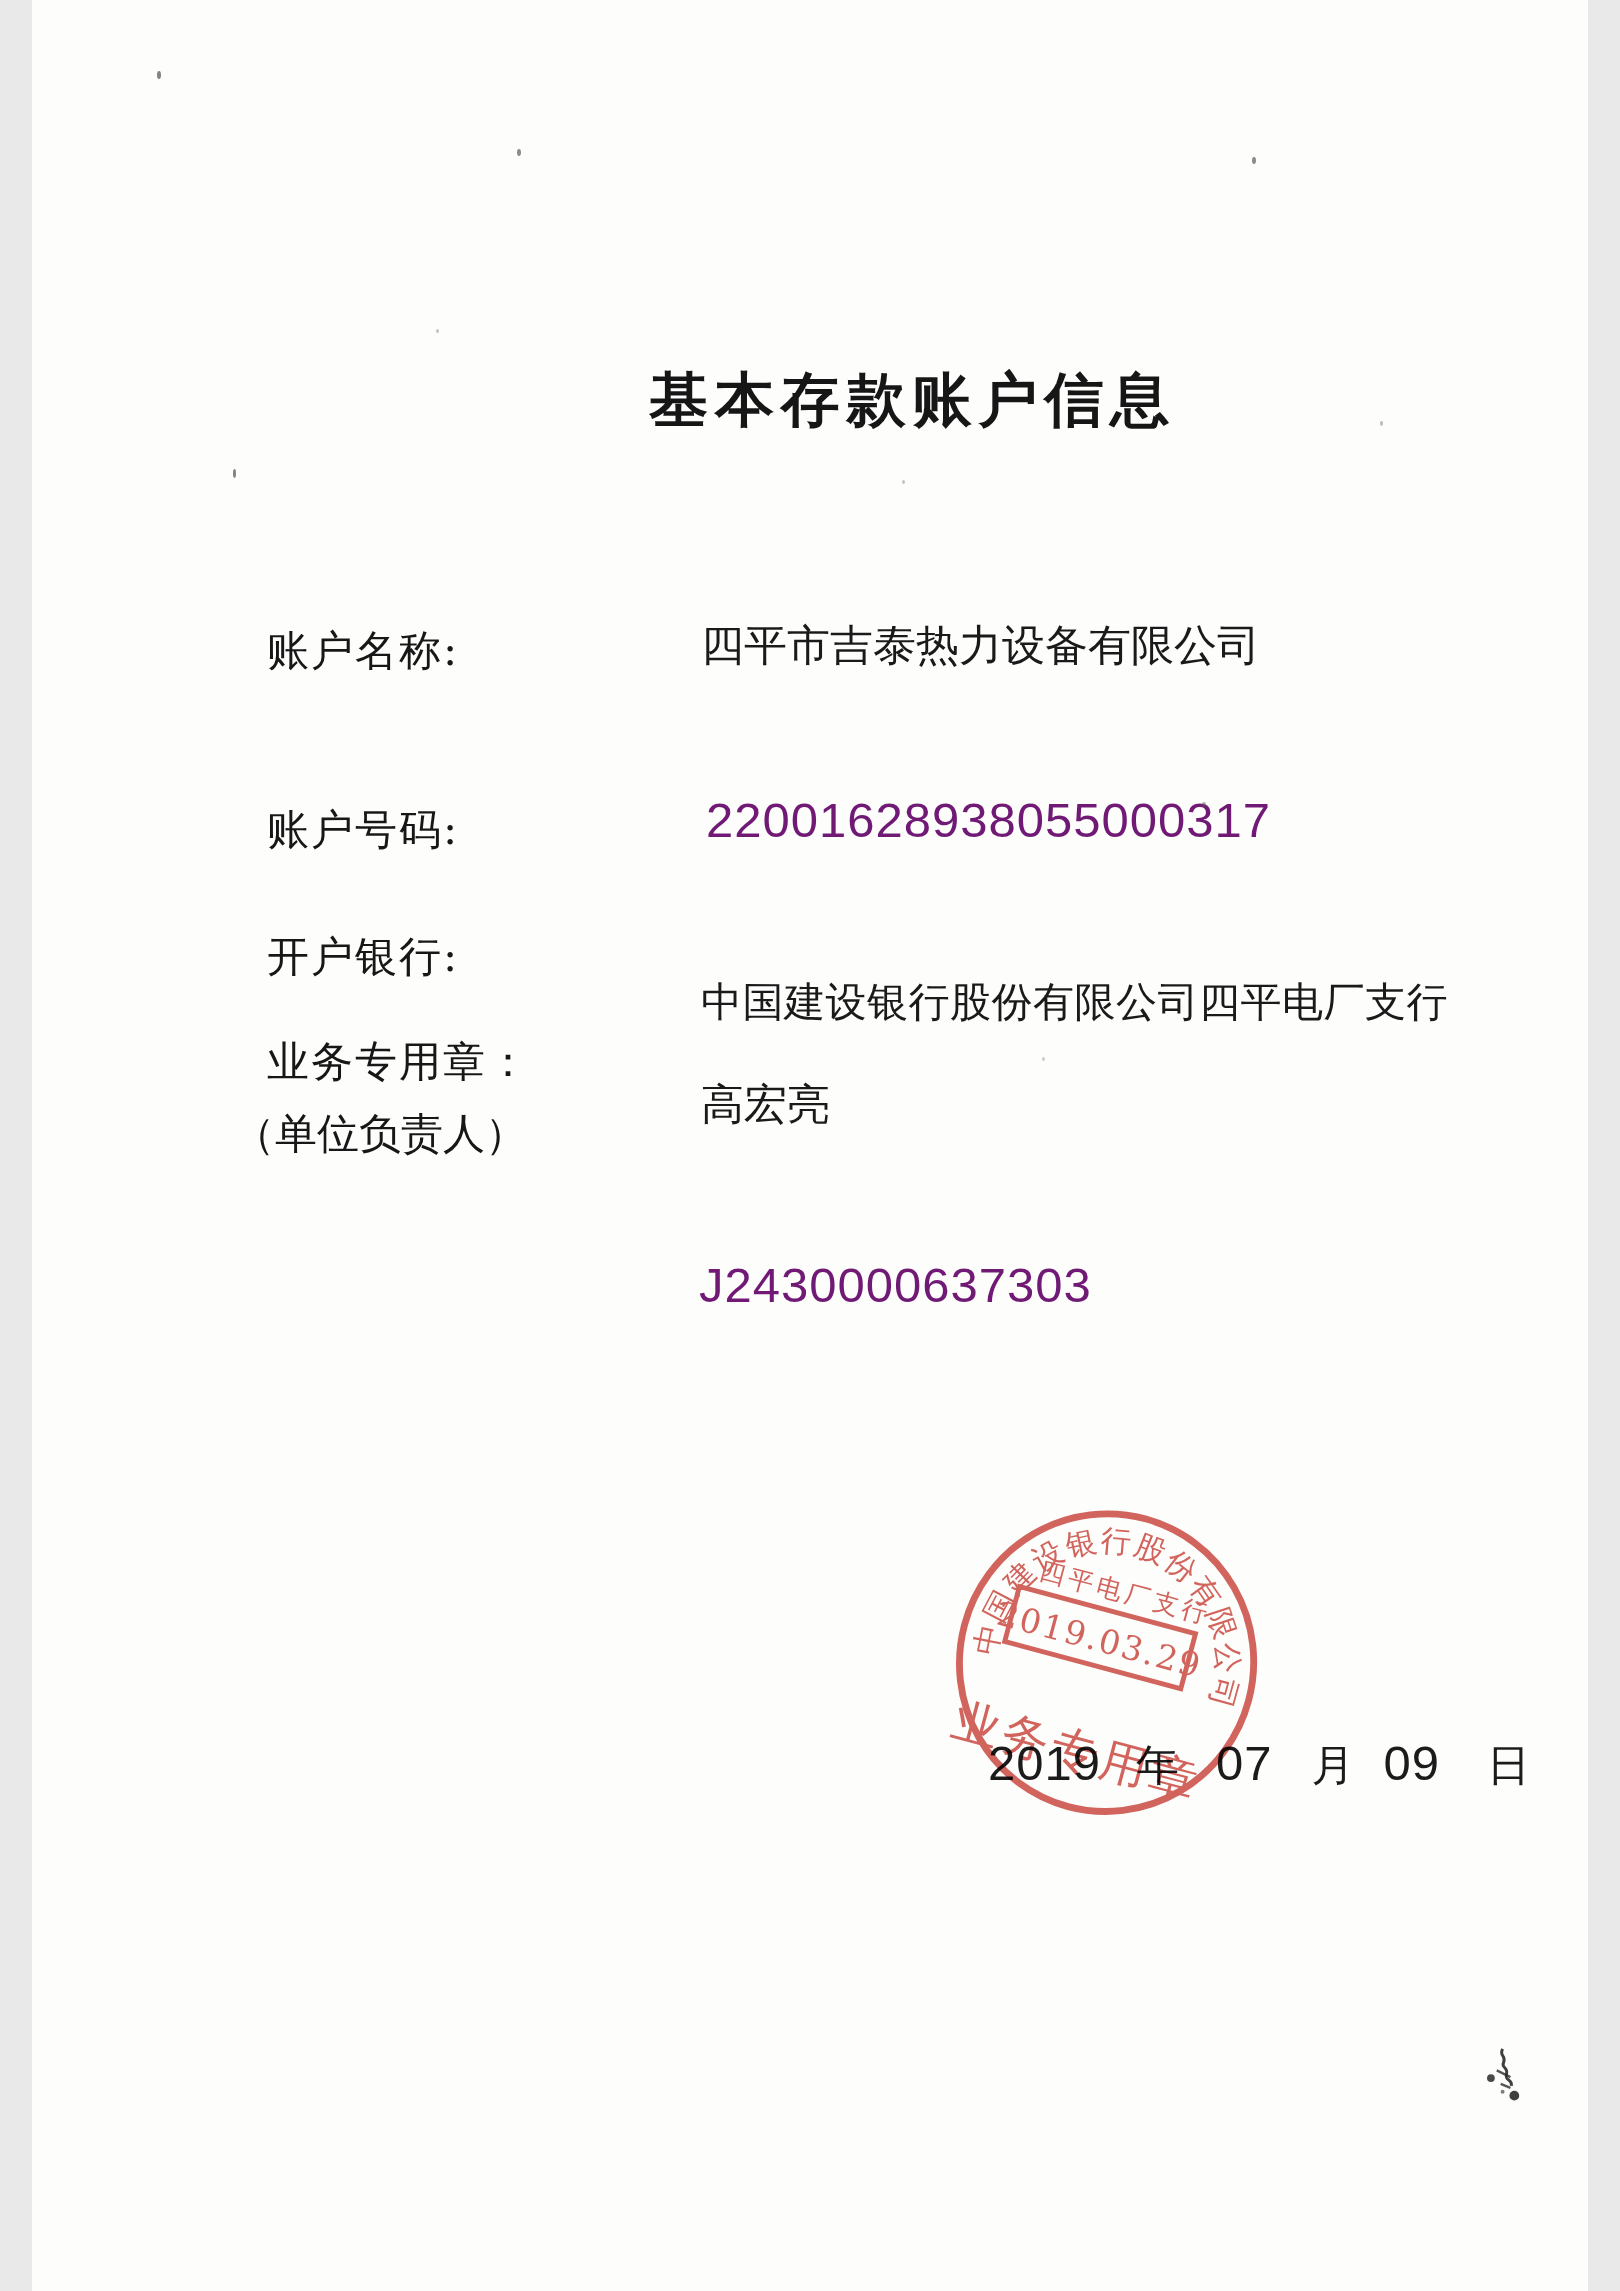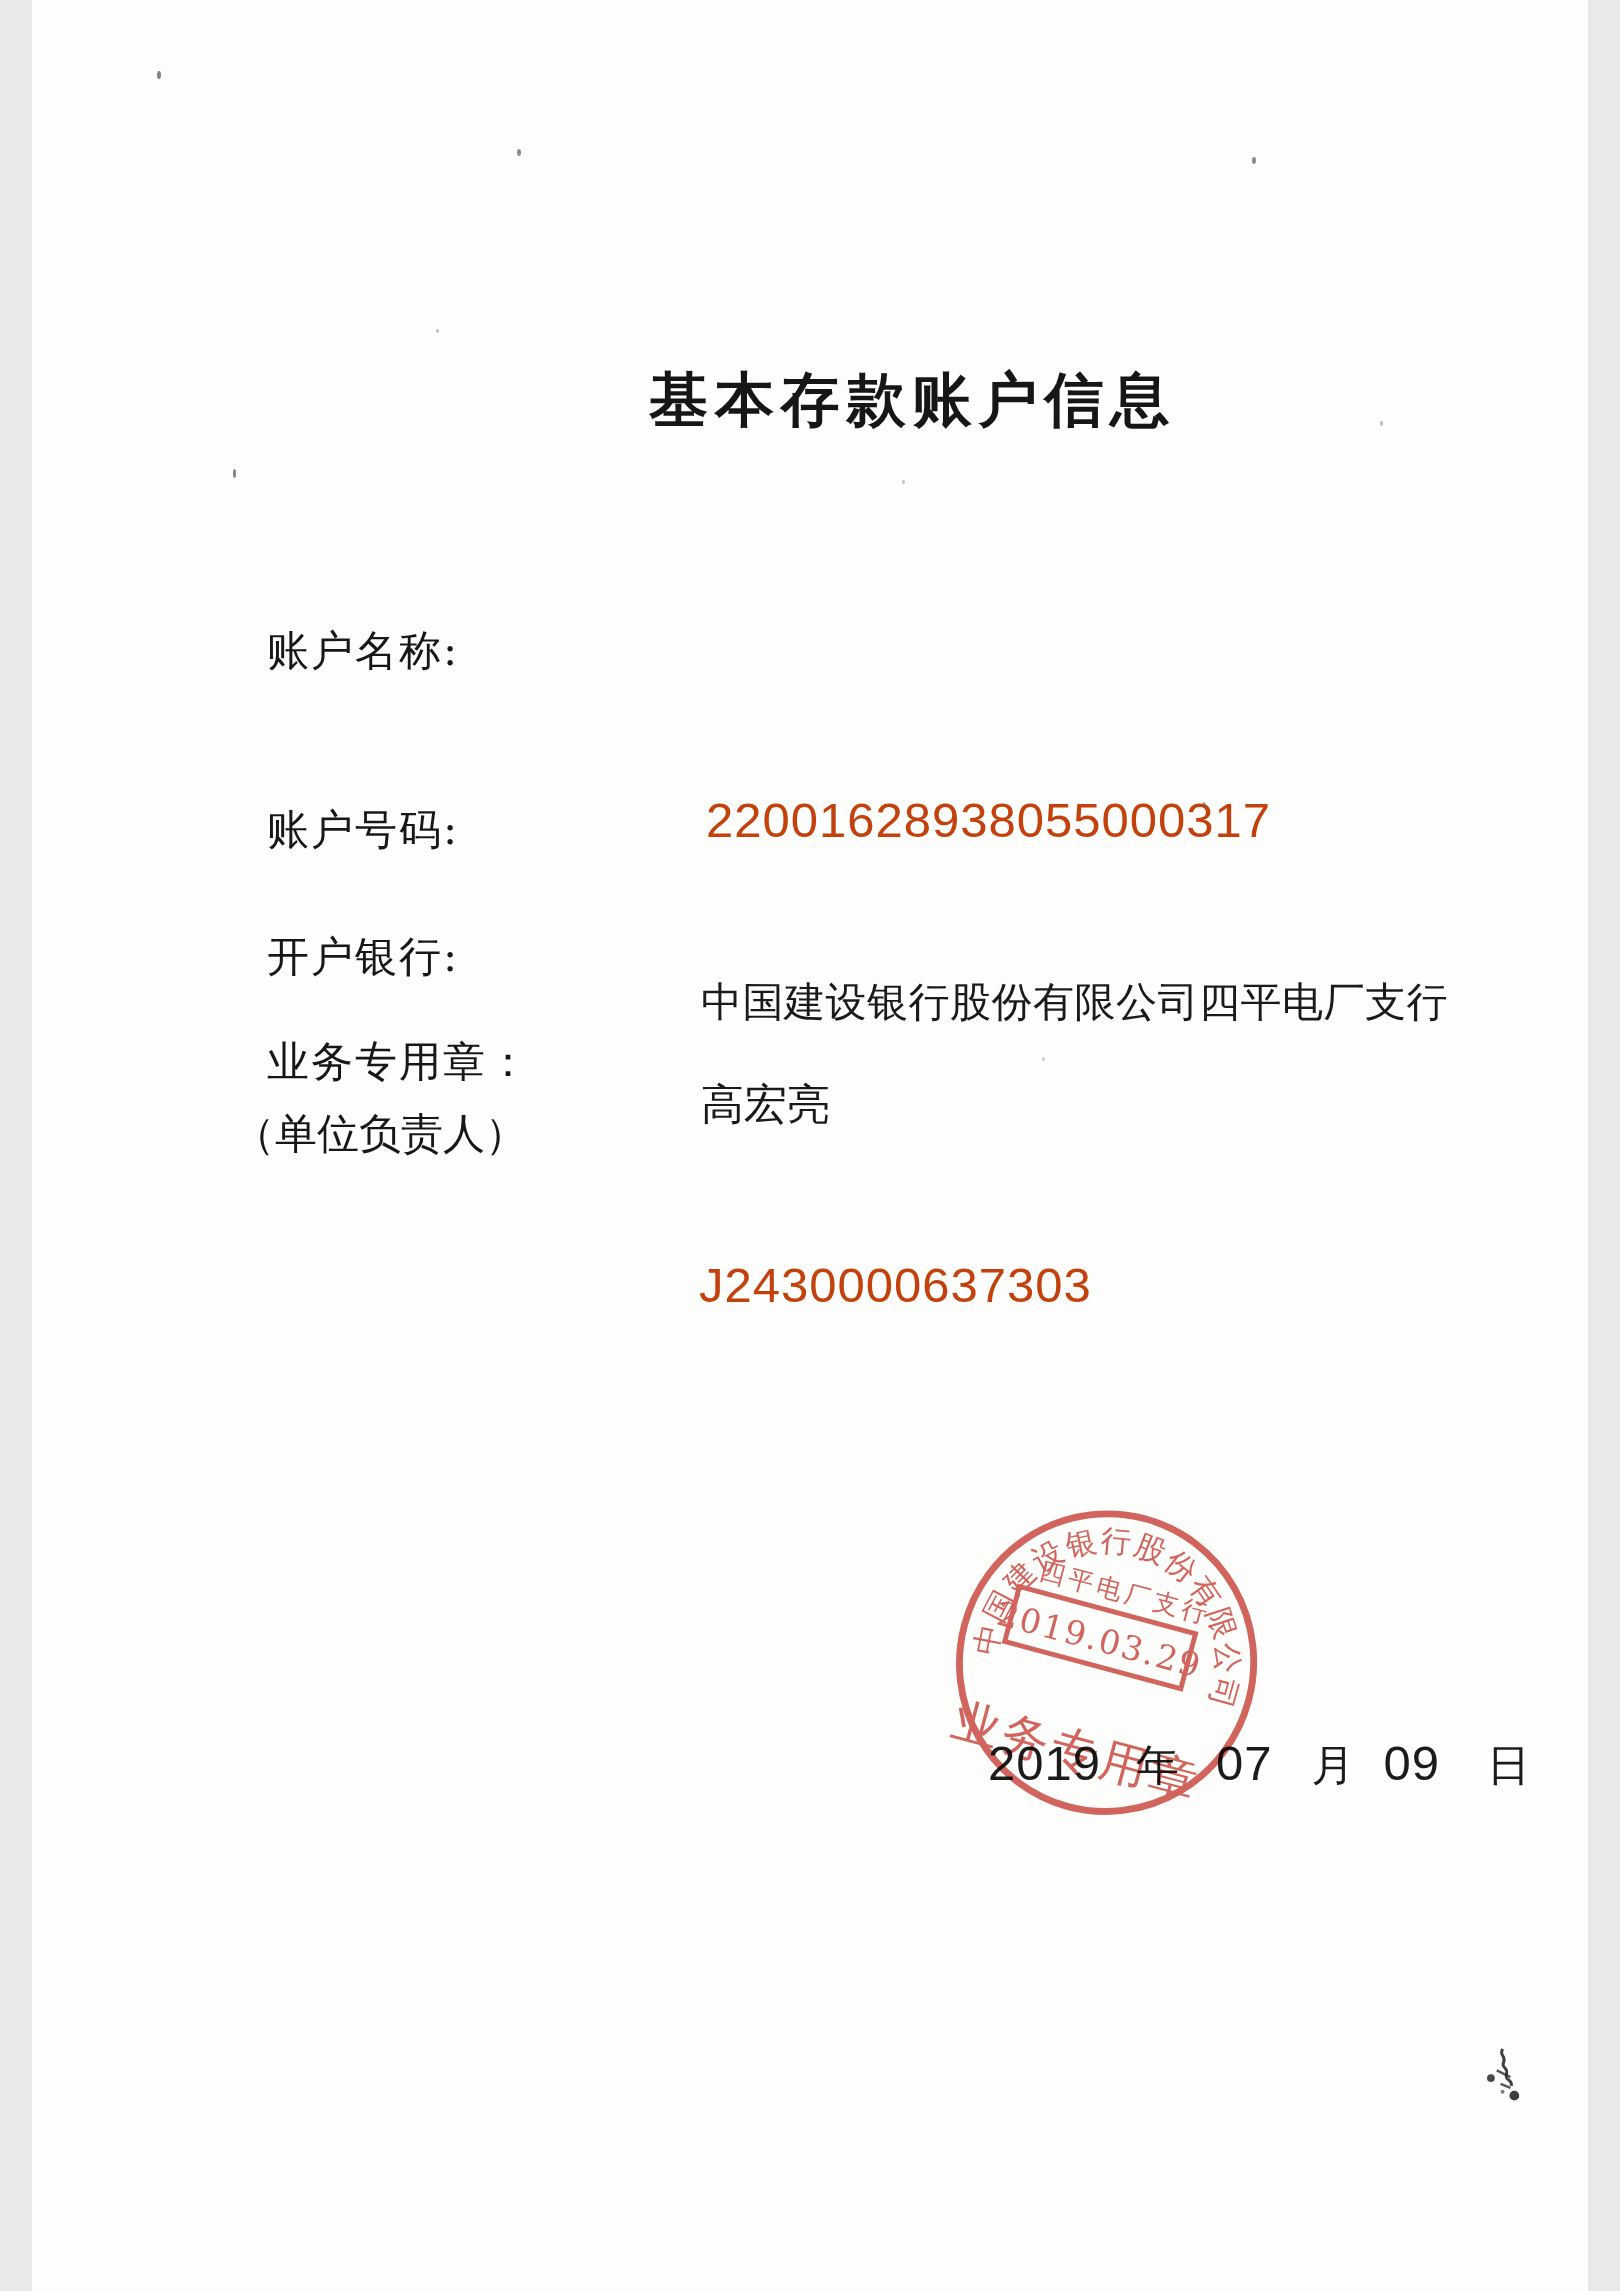--- a/index.html
+++ b/index.html
@@ -22,21 +22,21 @@
     position:absolute;left:235px;
     font-size:42px;letter-spacing:2px;color:#171717;
     white-space:nowrap;font-weight:500;
   }
   .value{
     position:absolute;left:669px;
     font-size:43px;color:#1a1a1a;white-space:nowrap;
   }
   .num{
     font-family:"Liberation Sans","DejaVu Sans",sans-serif;
-    font-size:49px;letter-spacing:1px;color:#c2410c;
+    font-size:49px;letter-spacing:1px;color:#701a75;
   }
   .lab1{top:623px;}  .val1{top:617px;}
   .lab2{top:802px;}  .val2{top:792px;left:674px;}
   .lab3{top:929px;}  .val3{top:975px;font-size:41px;letter-spacing:0.5px;}
   .lab4a{top:1034px;} .lab4b{top:1106px;left:201px;letter-spacing:0;}
   .val4{top:1076px;}
   .lab5{top:1261px;left:211px;letter-spacing:1px;} .val5{top:1257px;left:667px;}
   .dateline{
     position:absolute;left:956px;top:1735px;
     white-space:nowrap;color:#1b1b1b;
@@ -60,20 +60,21 @@
   .squiggle{position:absolute;left:1441px;top:2041px;width:69px;height:82px;}
 </style>
 </head>
 <body>
 
 <div class="page">
 
   <h1 class="title">基本存款账户信息</h1>
 
   <div class="label lab1">账户名称:</div>
+  <div class="value val1">四平市吉泰热力设备有限公司</div>
 
   <div class="label lab2">账户号码:</div>
   <div class="value val2 num">22001628938055000317</div>
 
   <div class="label lab3">开户银行:</div>
   <div class="value val3">中国建设银行股份有限公司四平电厂支行</div>
 
   <div class="label lab4a">业务专用章：</div>
   <div class="label lab4b">（单位负责人）</div>
   <div class="value val4">高宏亮</div>

